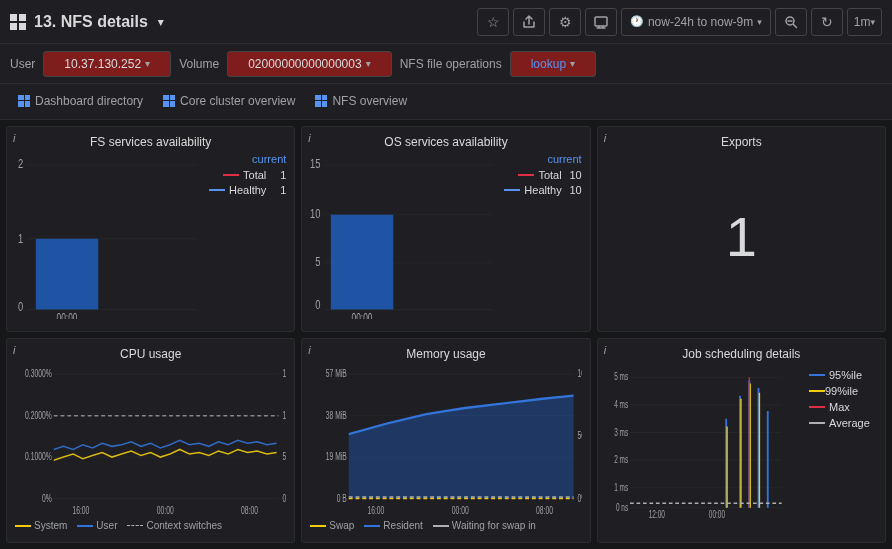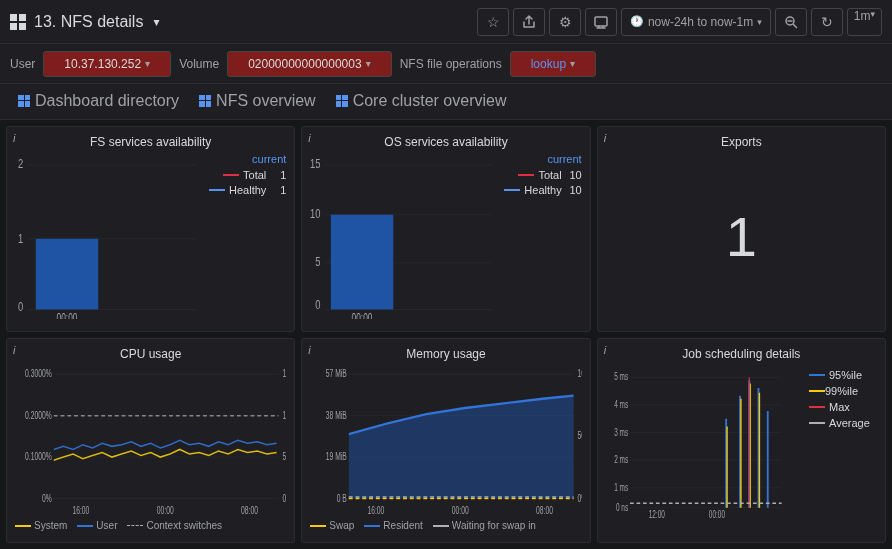--- a/index.html
+++ b/index.html
@@ -35,21 +35,21 @@
       width: 16px;
       height: 16px;
     }
     .grid-icon span {
       background: #d8d9da;
       display: block;
     }
     .title-text {
       font-size: 16px;
       color: #d8d9da;
-      font-weight: 400;
+      font-weight: 700;
     }
     .title-caret {
       color: #d8d9da;
       font-size: 12px;
       margin-left: 2px;
     }
     .topbar-actions {
       display: flex;
       align-items: center;
       gap: 4px;
@@ -81,20 +81,21 @@
       font-size: 12px;
     }
     .refresh-interval-btn {
       background: transparent;
       border: 1px solid #444;
       border-radius: 3px;
       color: #9fa1a3;
       height: 28px;
       padding: 0 6px;
       display: flex;
+      align-items: center;
       cursor: pointer;
       font-size: 12px;
     }
 
     
     .filterbar {
       background: #1f1f23;
       height: 40px;
       display: flex;
       align-items: center;
@@ -134,21 +135,21 @@
       border-bottom: 1px solid #2c2c30;
     }
     .navtab {
       display: flex;
       align-items: center;
       gap: 5px;
       color: #9fa1a3;
       cursor: pointer;
       padding: 0 8px;
       height: 36px;
-      font-size: 16px;
+      font-size: 12px;
       border-bottom: 2px solid transparent;
     }
     .navtab .tab-icon {
       display: grid;
       grid-template-columns: 1fr 1fr;
       gap: 1px;
       width: 12px;
       height: 12px;
     }
     .navtab .tab-icon span {
@@ -273,21 +274,21 @@
     </button>
     <button class="icon-btn" title="Settings">⚙</button>
     <button class="icon-btn" title="Kiosk">
       <svg width="14" height="14" viewBox="0 0 14 14" fill="none">
           <rect x="1" y="2" width="12" height="9" rx="1" stroke="#9fa1a3" stroke-width="1.5"></rect>
           <path d="M5 11v2M9 11v2M3 13h8" stroke="#9fa1a3" stroke-width="1.5" stroke-linecap="round"></path>
         </svg>
     </button>
     <div class="time-range-btn">
       <span style="font-size:11px;">🕐</span>
-      <span>now-24h to now-1m</span>
+      <span>now-24h to now-9m</span>
       <span style="font-size:9px;">▾</span>
     </div>
     <button class="icon-btn">
       <svg width="14" height="14" viewBox="0 0 14 14" fill="none">
           <circle cx="6" cy="6" r="4" stroke="#9fa1a3" stroke-width="1.5"></circle>
           <path d="M9.5 9.5l3 3M4 6h4" stroke="#9fa1a3" stroke-width="1.5" stroke-linecap="round"></path>
         </svg>
     </button>
     <button class="icon-btn">↻</button>
     <div class="refresh-interval-btn">
@@ -325,30 +326,30 @@
     </div>
     <span>Dashboard directory</span>
   </div>
   <div class="navtab">
     <div class="tab-icon">
       <span></span>
         <span></span>
         <span></span>
         <span></span>
     </div>
-    <span>NFS overview</span>
+    <span>Core cluster overview</span>
   </div>
   <div class="navtab">
     <div class="tab-icon">
       <span></span>
         <span></span>
         <span></span>
         <span></span>
     </div>
-    <span>Core cluster overview</span>
+    <span>NFS overview</span>
   </div>
 </div>
 
 <div class="panels-container">
 
   <div class="panel">
     <span class="panel-info">i</span>
     <div class="panel-title">FS services availability</div>
     <div style="display:flex; height:calc(100% - 22px); gap:4px;">
       <div style="flex:1; position:relative;">

